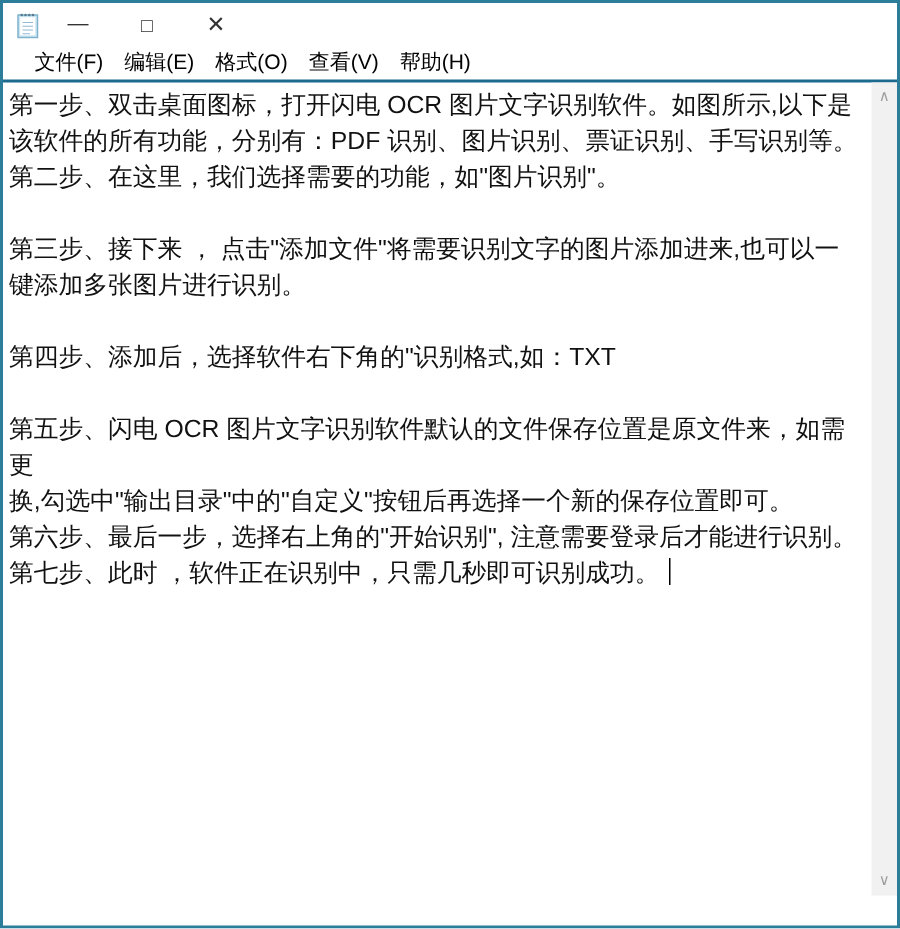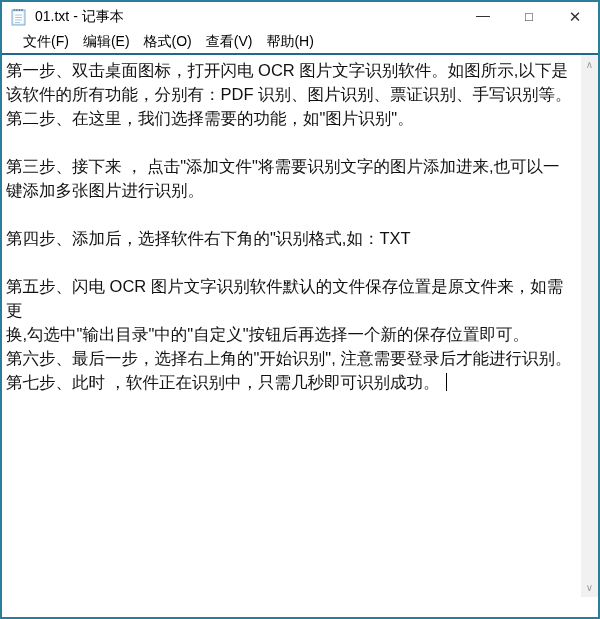--- a/index.html
+++ b/index.html
@@ -127,21 +127,20 @@
       <line x1="6" y1="10.5" x2="13" y2="10.5" stroke="#8fb9d6" stroke-width="0.8"></line>
       <line x1="6" y1="13" x2="13" y2="13" stroke="#8fb9d6" stroke-width="0.8"></line>
       <line x1="6" y1="15.5" x2="11" y2="15.5" stroke="#8fb9d6" stroke-width="0.8"></line>
       <g fill="#5a7d92">
         <circle cx="5.5" cy="3" r="0.9"></circle>
           <circle cx="8" cy="3" r="0.9"></circle>
         <circle cx="10.5" cy="3" r="0.9"></circle>
           <circle cx="13" cy="3" r="0.9"></circle>
       </g>
     </svg>
-    <div class="titlebar-title">01.txt - 记事本</div>
     <div class="caption-buttons">
       <button class="caption-btn minimize">
         <span class="glyph">—</span>
       </button>
       <button class="caption-btn maximize">
         <span class="glyph">□</span>
       </button>
       <button class="caption-btn close">
         <span class="glyph">✕</span>
       </button>

